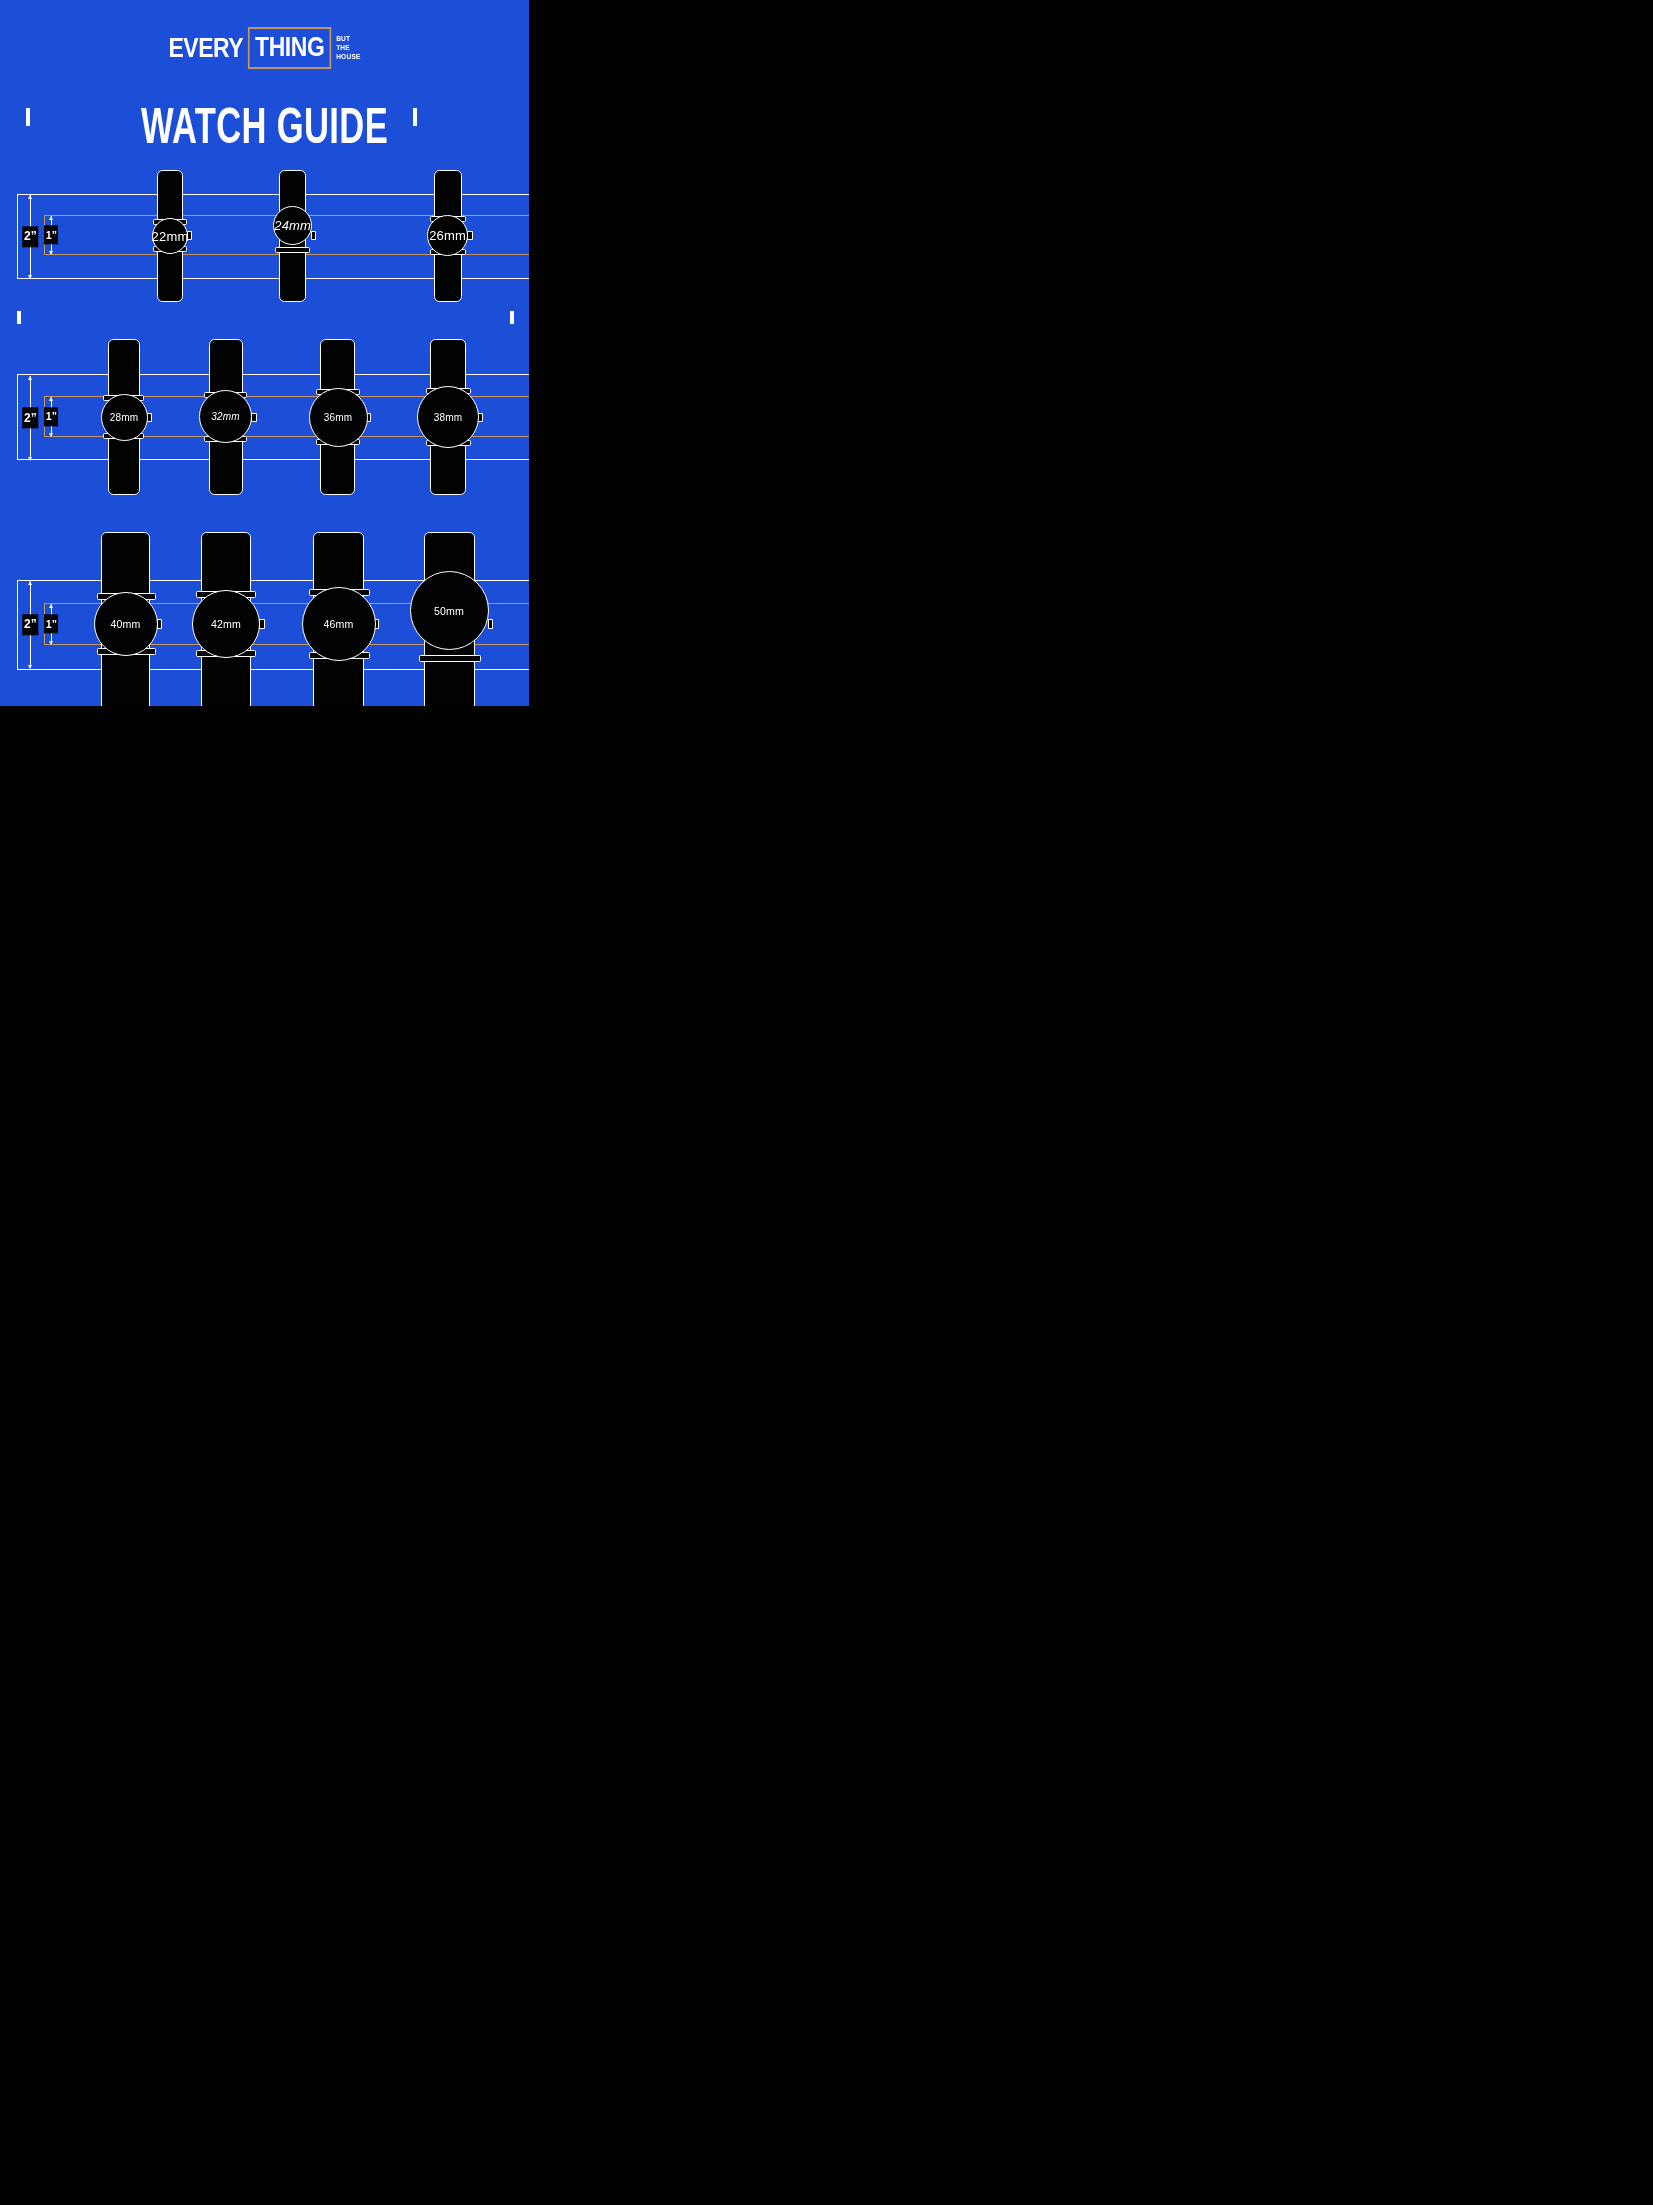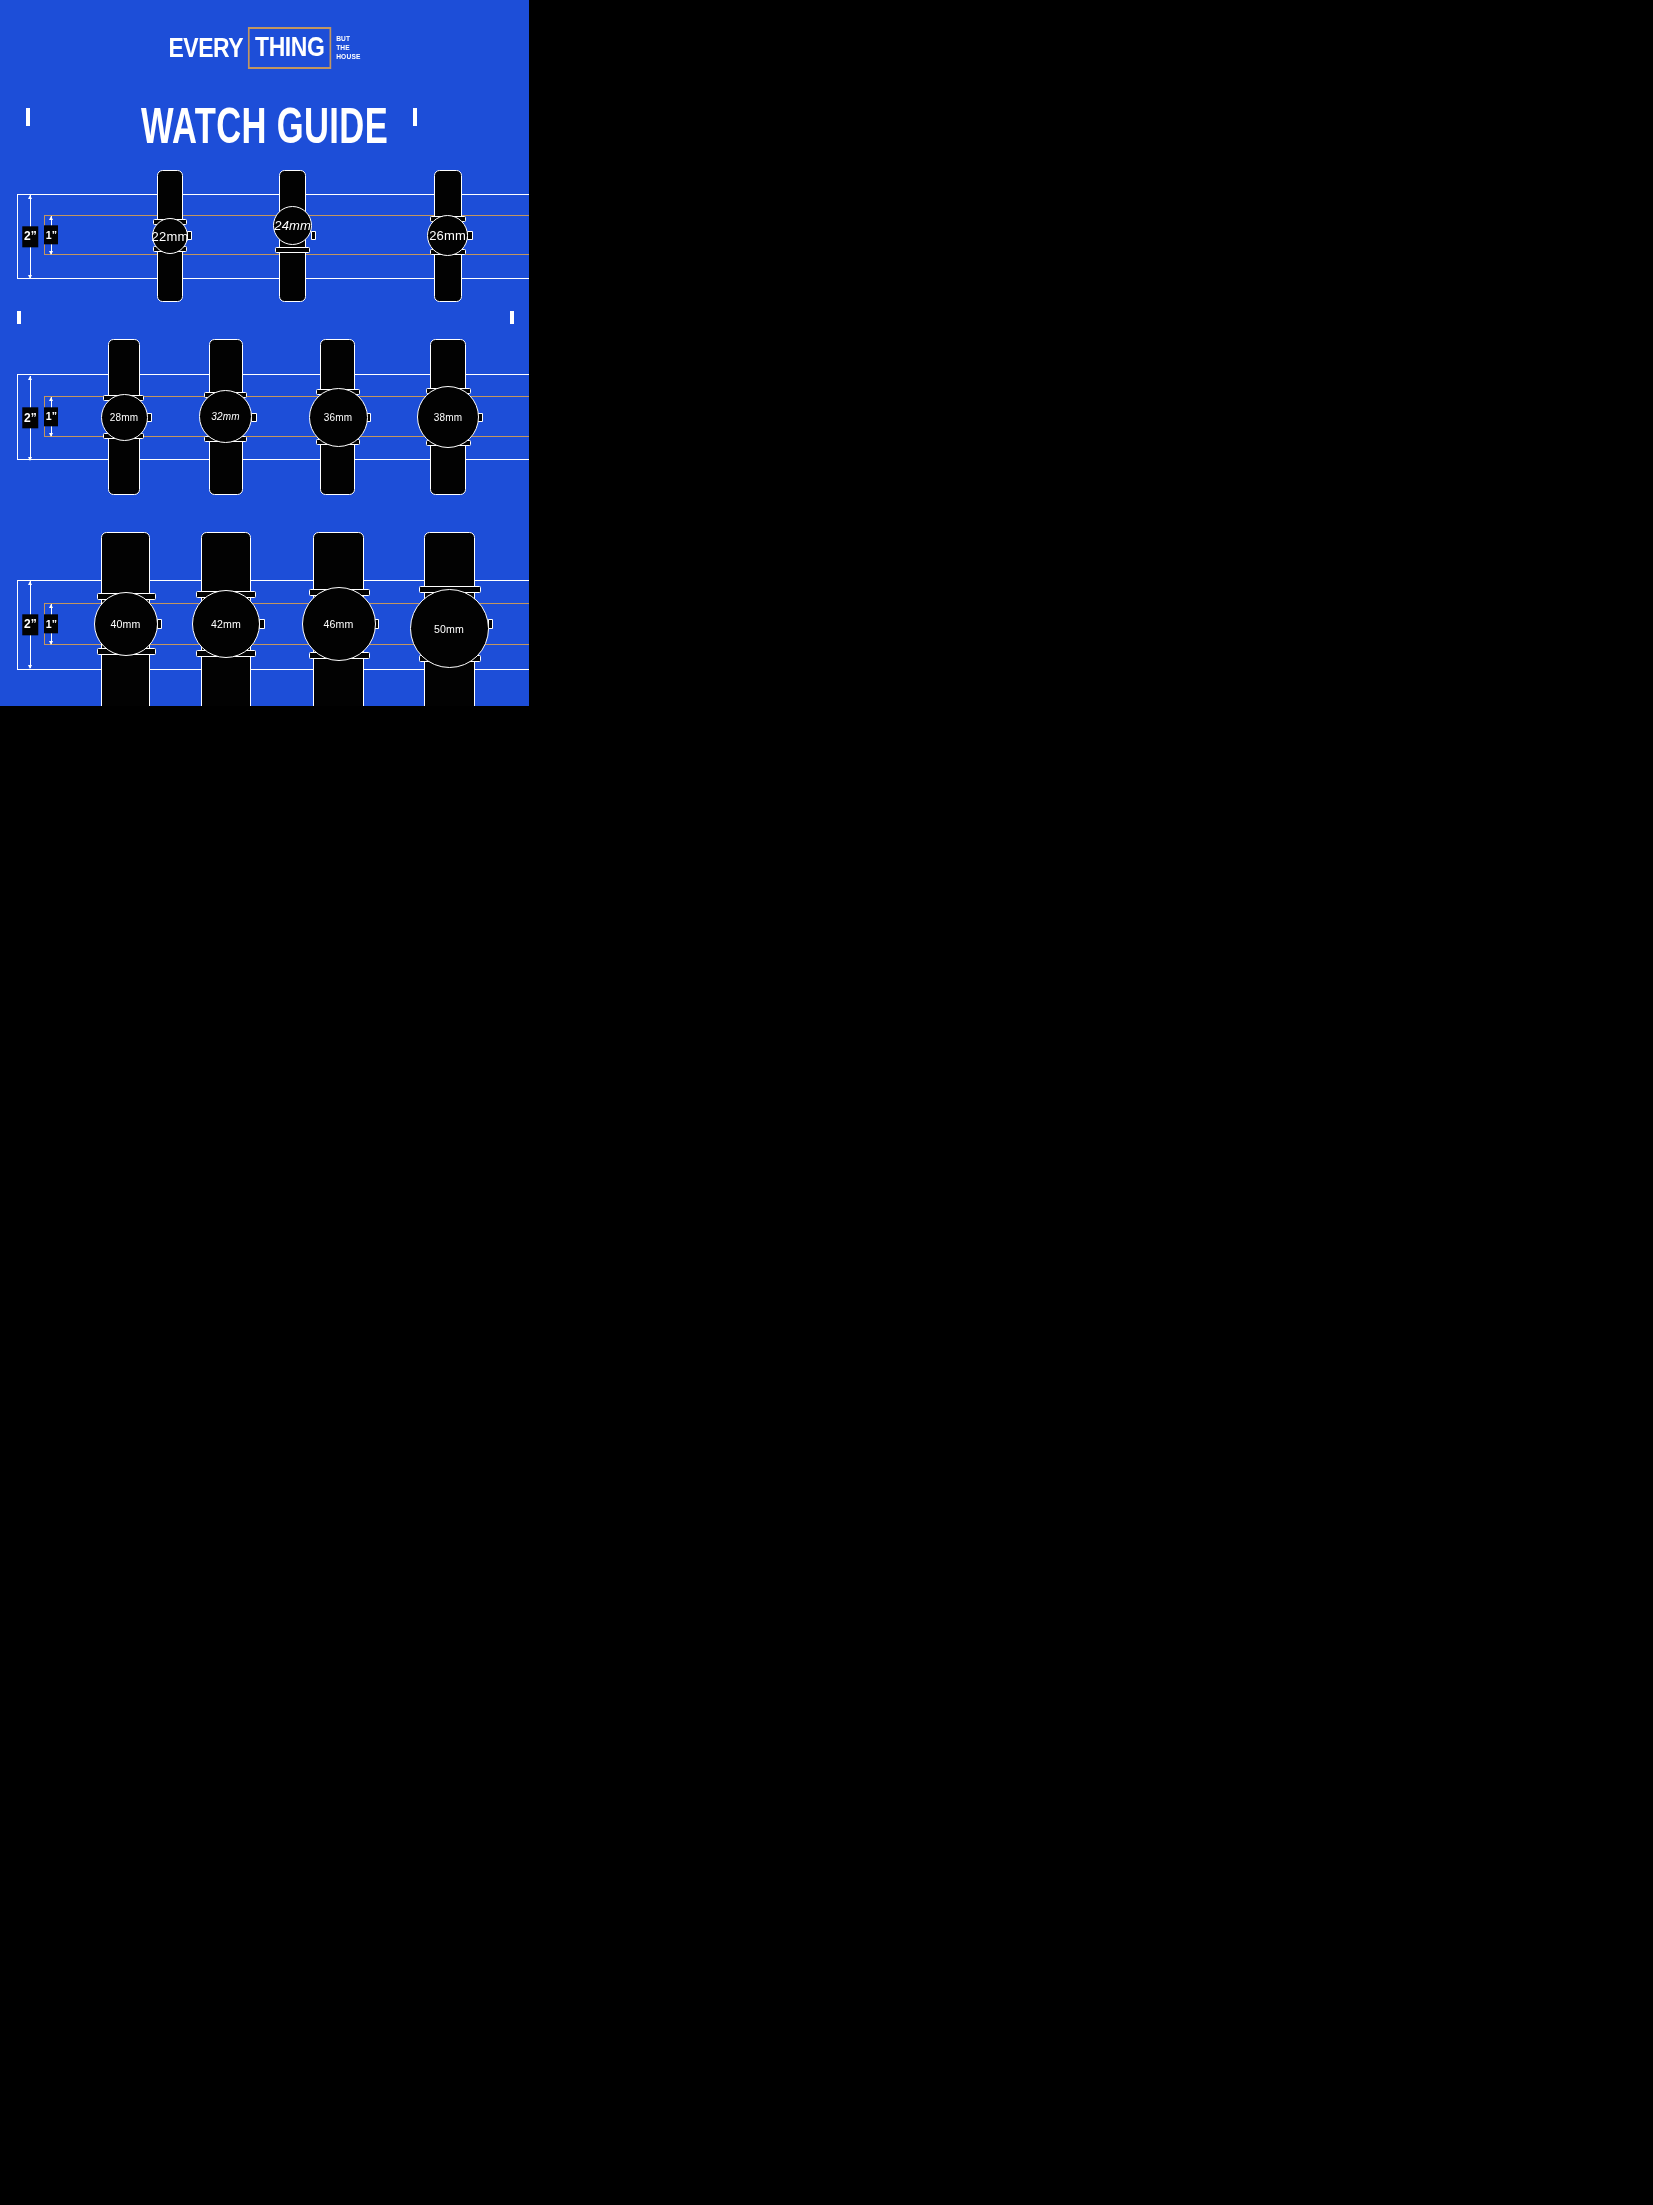--- a/index.html
+++ b/index.html
@@ -316,20 +316,20 @@
       <div class="case" style="width:74px; height:74px; top:55px; margin-left:-37px;">
         <span class="size-label">46mm</span>
       </div>
     </div>
 
     <div class="watch" style="left:424px; top:532px; width:51px; height:180px;">
       <div class="strap"></div>
       <div class="lug" style="width:62px; margin-left:-31px; top:54px; height:6.9px;"></div>
       <div class="lug" style="width:62px; margin-left:-31px; top:123px; height:6.9px;"></div>
       <div class="crown" style="margin-left:38px; top:87px; width:5.5px; height:10px;"></div>
-      <div class="case" style="width:79px; height:79px; top:57px; margin-left:-40px;">
+      <div class="case" style="width:79px; height:79px; top:39px; margin-left:-40px;">
         <span class="size-label">50mm</span>
       </div>
     </div>
   </section>
 
 </div>
 
 
 </body></html>

